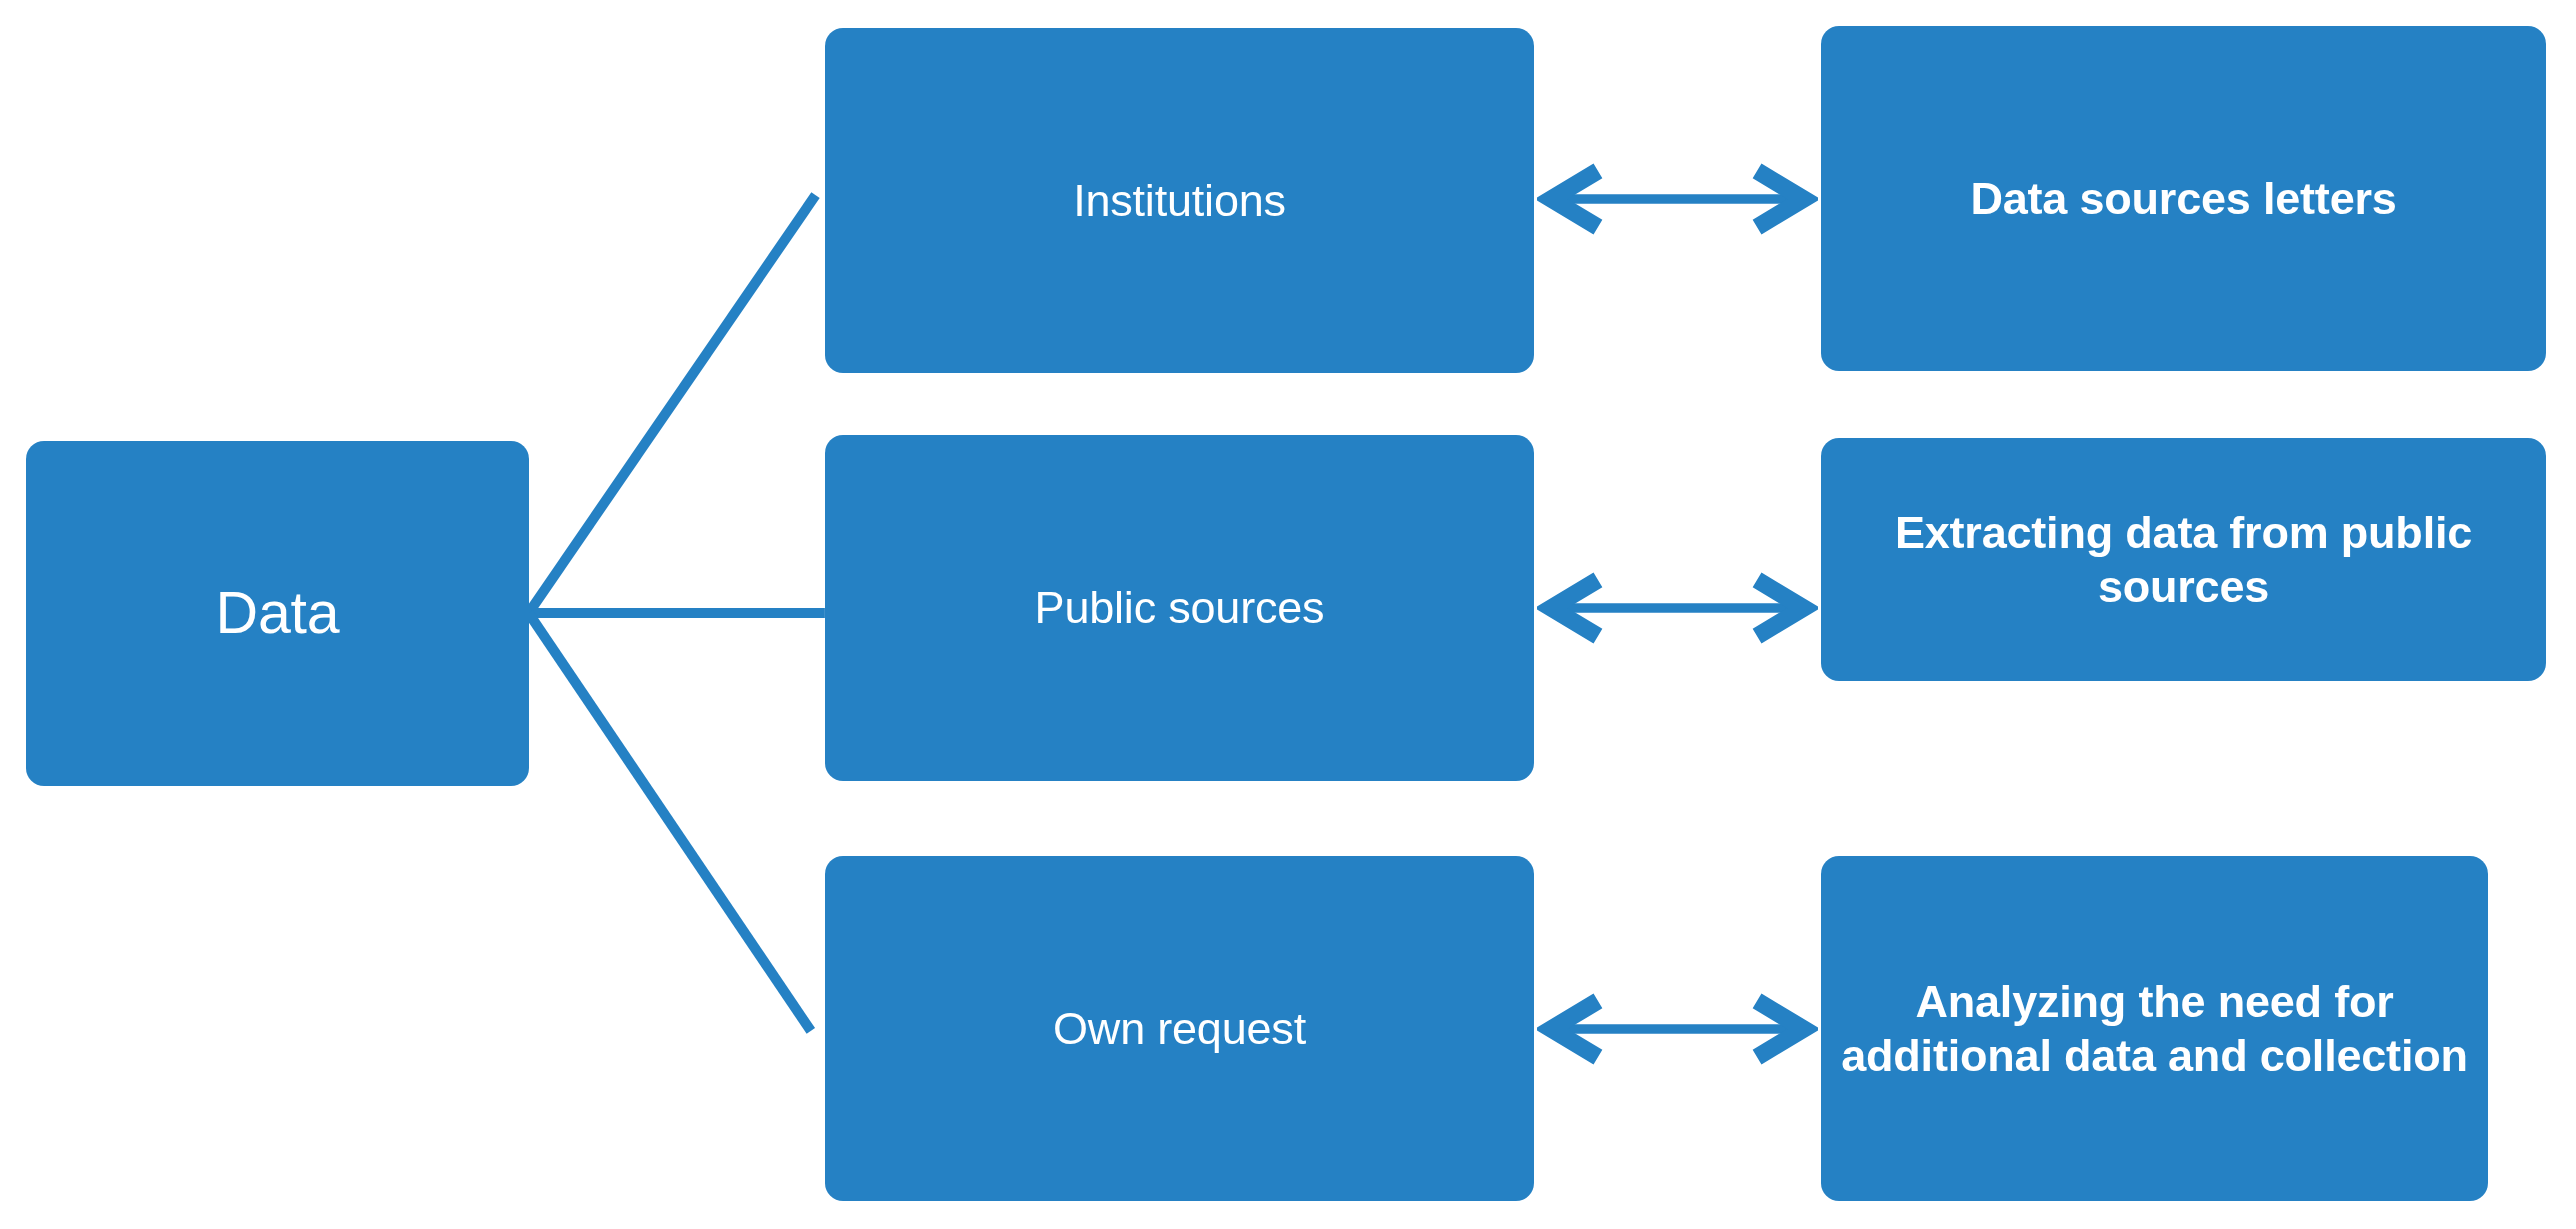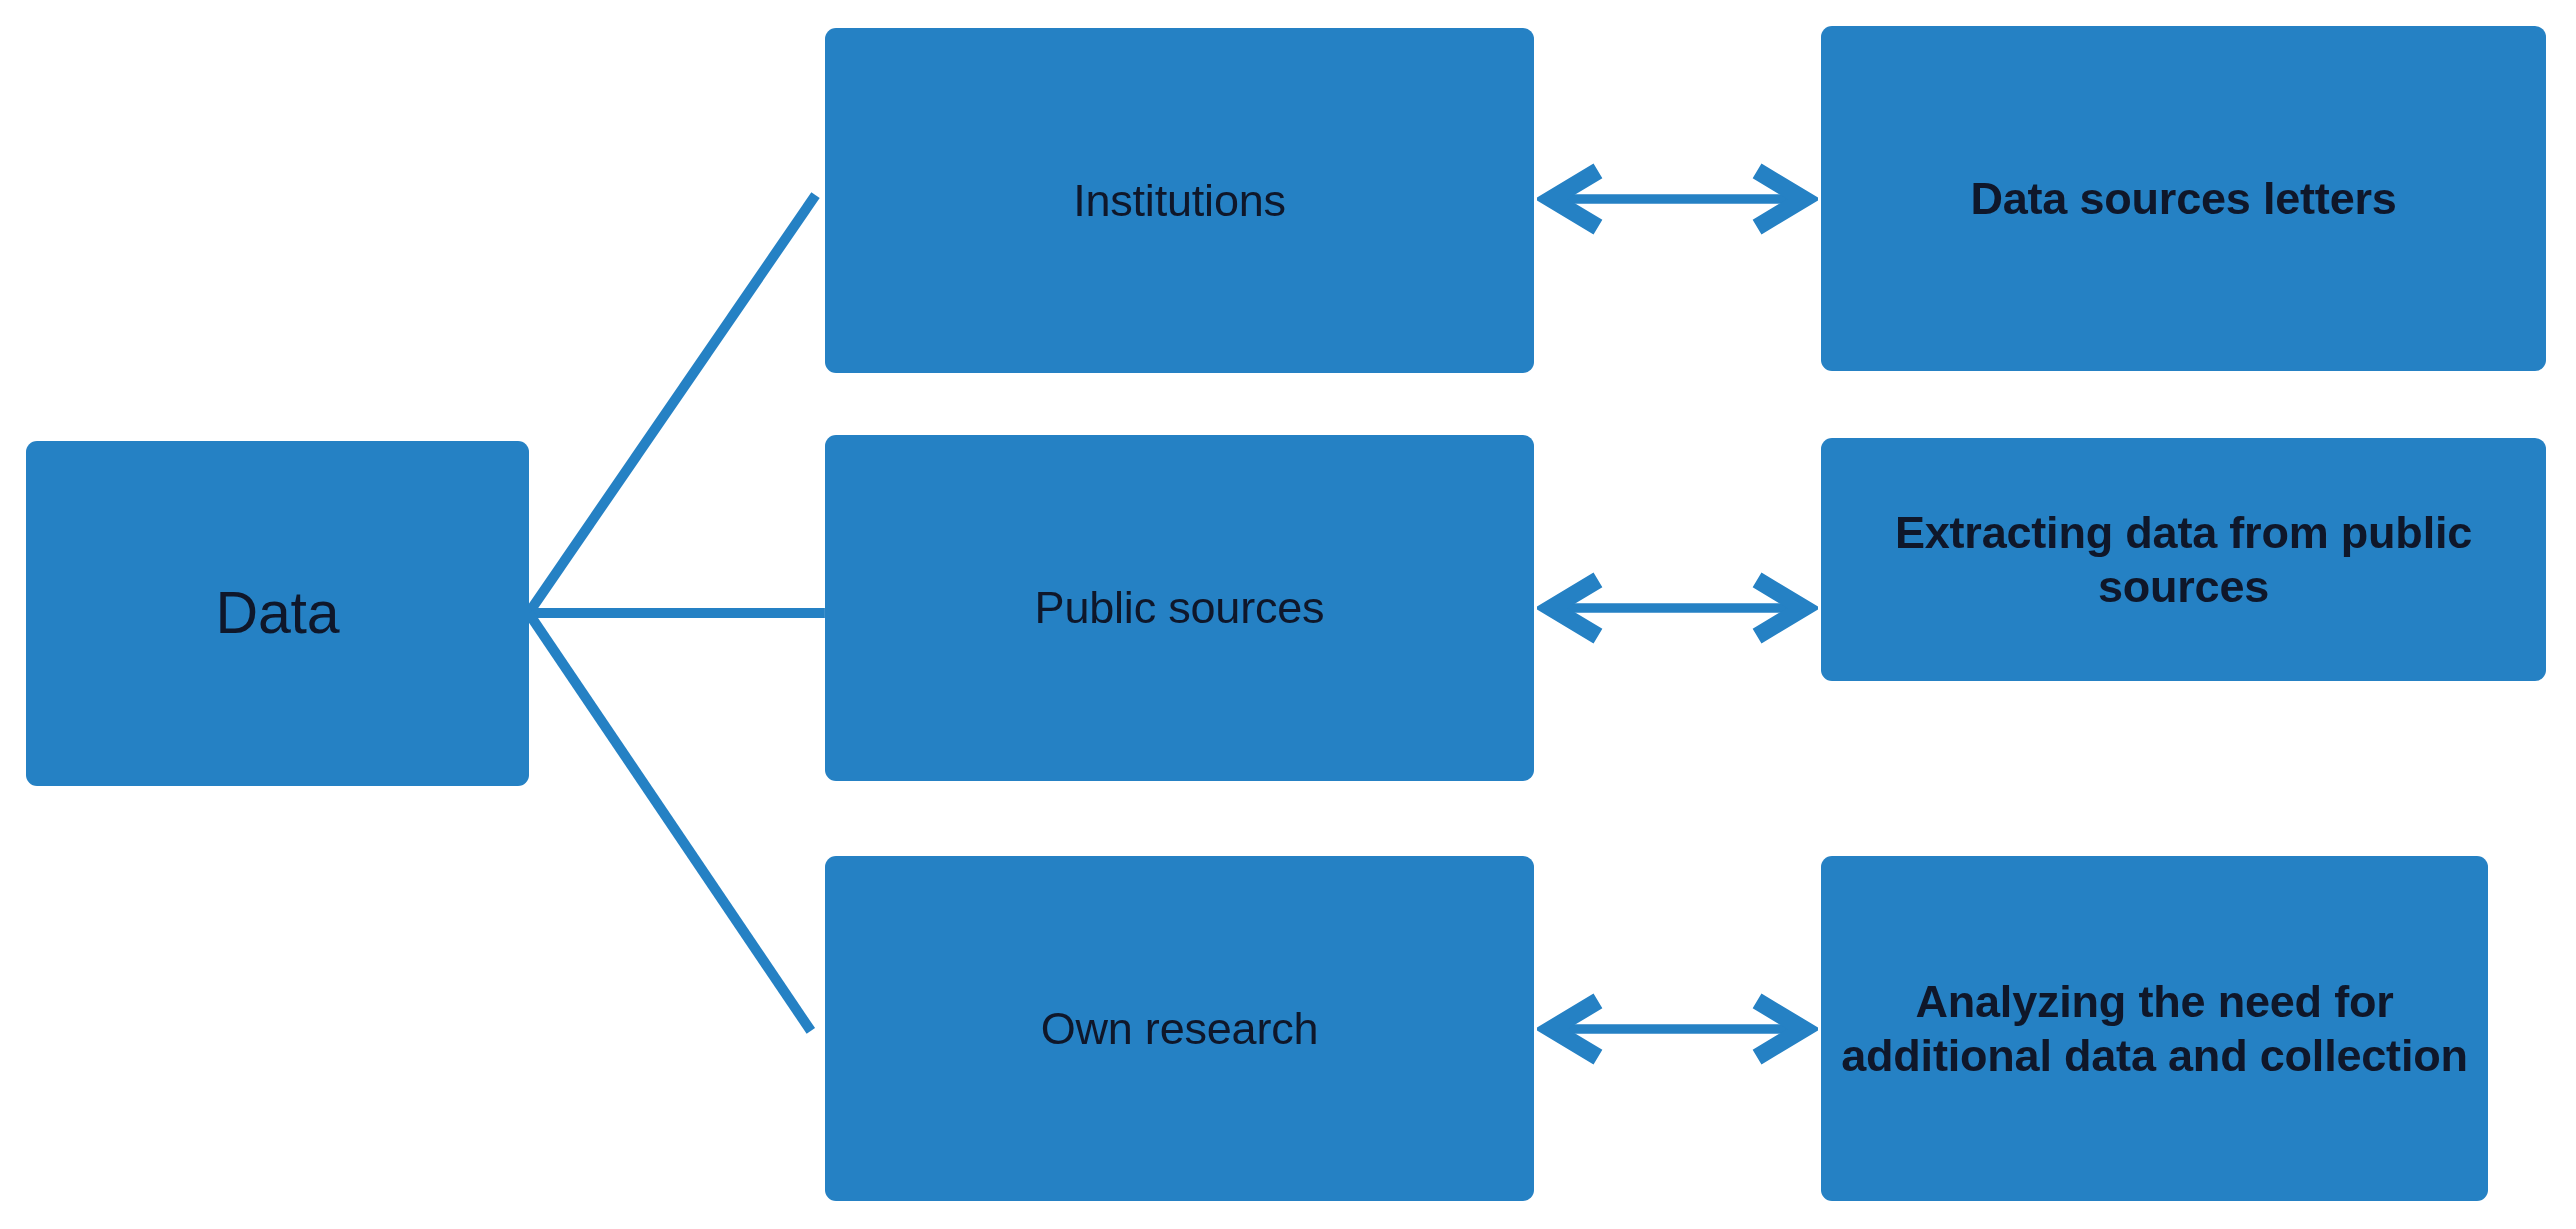--- a/index.html
+++ b/index.html
@@ -22,26 +22,26 @@
     left: 0;
     top: 0;
     width: 2576px;
     height: 1230px;
     pointer-events: none;
   }
   .node {
     position: absolute;
     box-sizing: border-box;
     background: #2581c4;
-    border-radius: 11px;
+    border-radius: 18px;
     display: flex;
     align-items: center;
     justify-content: flex-start;
     text-align: center;
-    color: #0f172a;
+    color: #ffffff;
     padding: 7.8px 18.7px;
   }
   .node .node-label {
     display: block;
     width: 100%;
     line-height: 1.18;
     letter-spacing: -0.2px;
   }
   
   #node-data {
@@ -128,21 +128,21 @@
 
   <div class="node mid-col" id="node-institutions">
     <span class="node-label">Institutions</span>
   </div>
 
   <div class="node mid-col" id="node-public-sources">
     <span class="node-label">Public sources</span>
   </div>
 
   <div class="node mid-col" id="node-own-research">
-    <span class="node-label">Own research</span>
+    <span class="node-label">Own request</span>
   </div>
 
   <div class="arrow-wrap" id="arrow-row-1">
     <svg width="281" height="78" viewBox="0 0 360 100" xmlns="http://www.w3.org/2000/svg">
       <g fill="none" stroke="#2581c4" stroke-width="12" stroke-linecap="butt" stroke-linejoin="miter">
         <line x1="20" y1="50" x2="340" y2="50"></line>
         <polyline points="78,14 18,50 78,86" fill="none" stroke-width="22"></polyline>
         <polyline points="282,14 342,50 282,86" fill="none" stroke-width="22"></polyline>
       </g>
     </svg>

